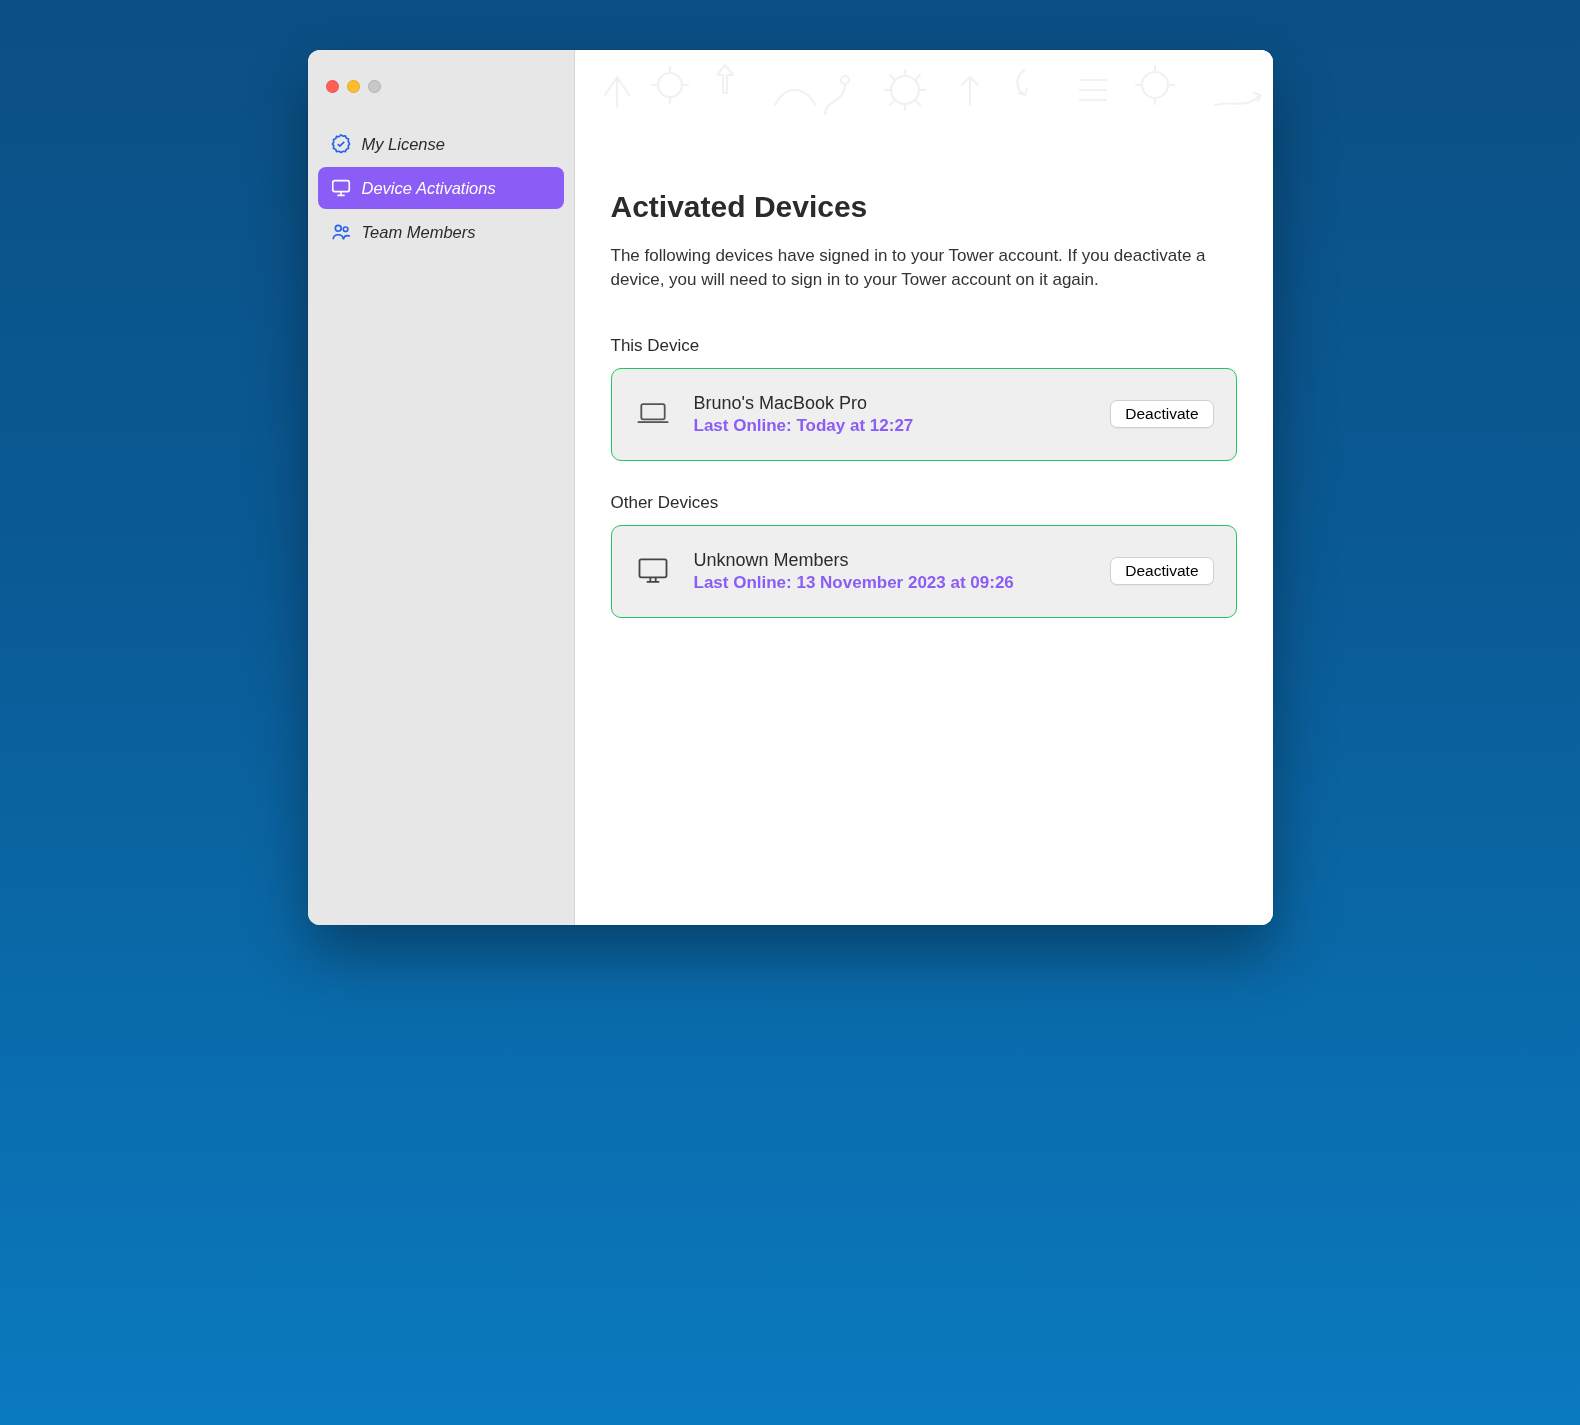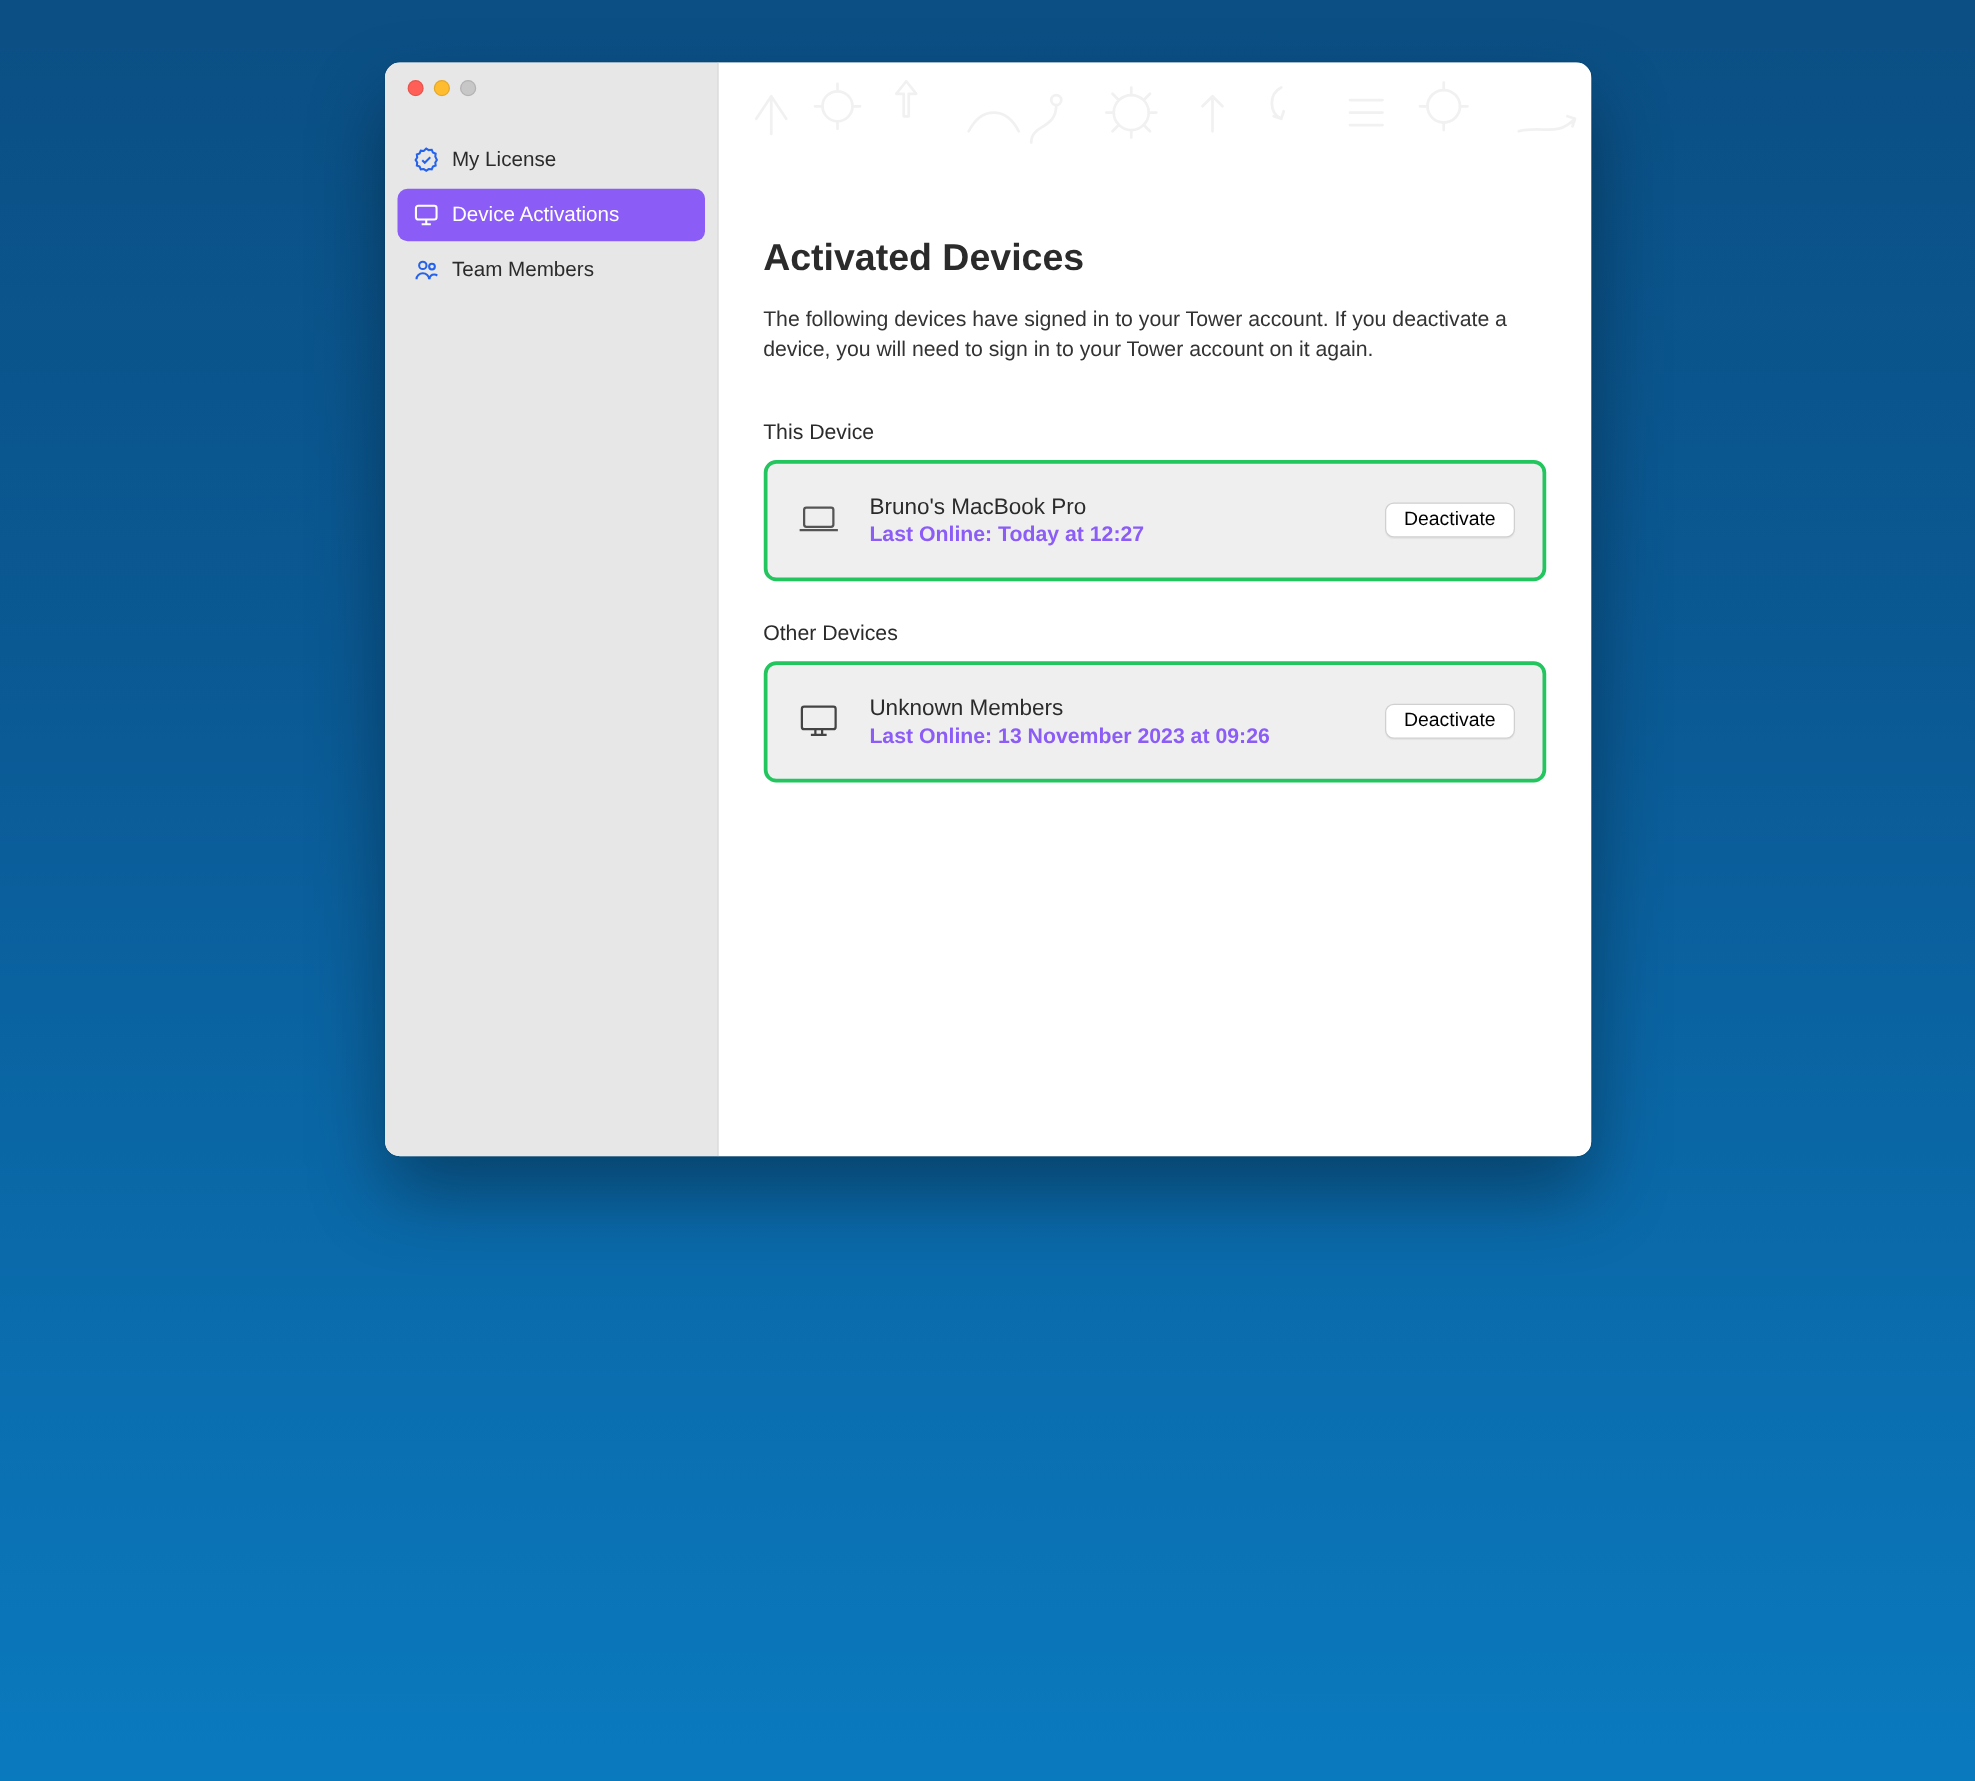--- a/index.html
+++ b/index.html
@@ -20,21 +20,22 @@
     box-shadow: 0 30px 60px rgba(0,0,0,0.35), 0 0 0 1px rgba(0,0,0,0.05);
     display: flex;
     overflow: hidden;
   }
   .sidebar {
     width: 267px;
     background: #e7e7e7;
     border-right: 1px solid #d6d6d6;
     display: flex;
     flex-direction: column;
-    padding: 0 10px;
+    padding: 16px 10px;
+    font-style: italic;
   }
   .traffic-lights {
     display: flex;
     gap: 8px;
     padding: 14px 8px 30px 8px;
   }
   .tl {
     width: 13px;
     height: 13px;
     border-radius: 50%;
@@ -91,21 +92,21 @@
     margin-bottom: 44px;
     max-width: 610px;
   }
   h2 {
     font-size: 17px;
     font-weight: 400;
     color: #2b2b2b;
     margin-bottom: 12px;
   }
   .device-card {
-    border: 3px solid #22c55e;
+    border: 1px solid #22c55e;
     background: #efefef;
     border-radius: 10px;
     padding: 24px 22px;
     display: flex;
     align-items: center;
     gap: 22px;
     margin-bottom: 32px;
   }
   .device-icon {
     width: 38px;

